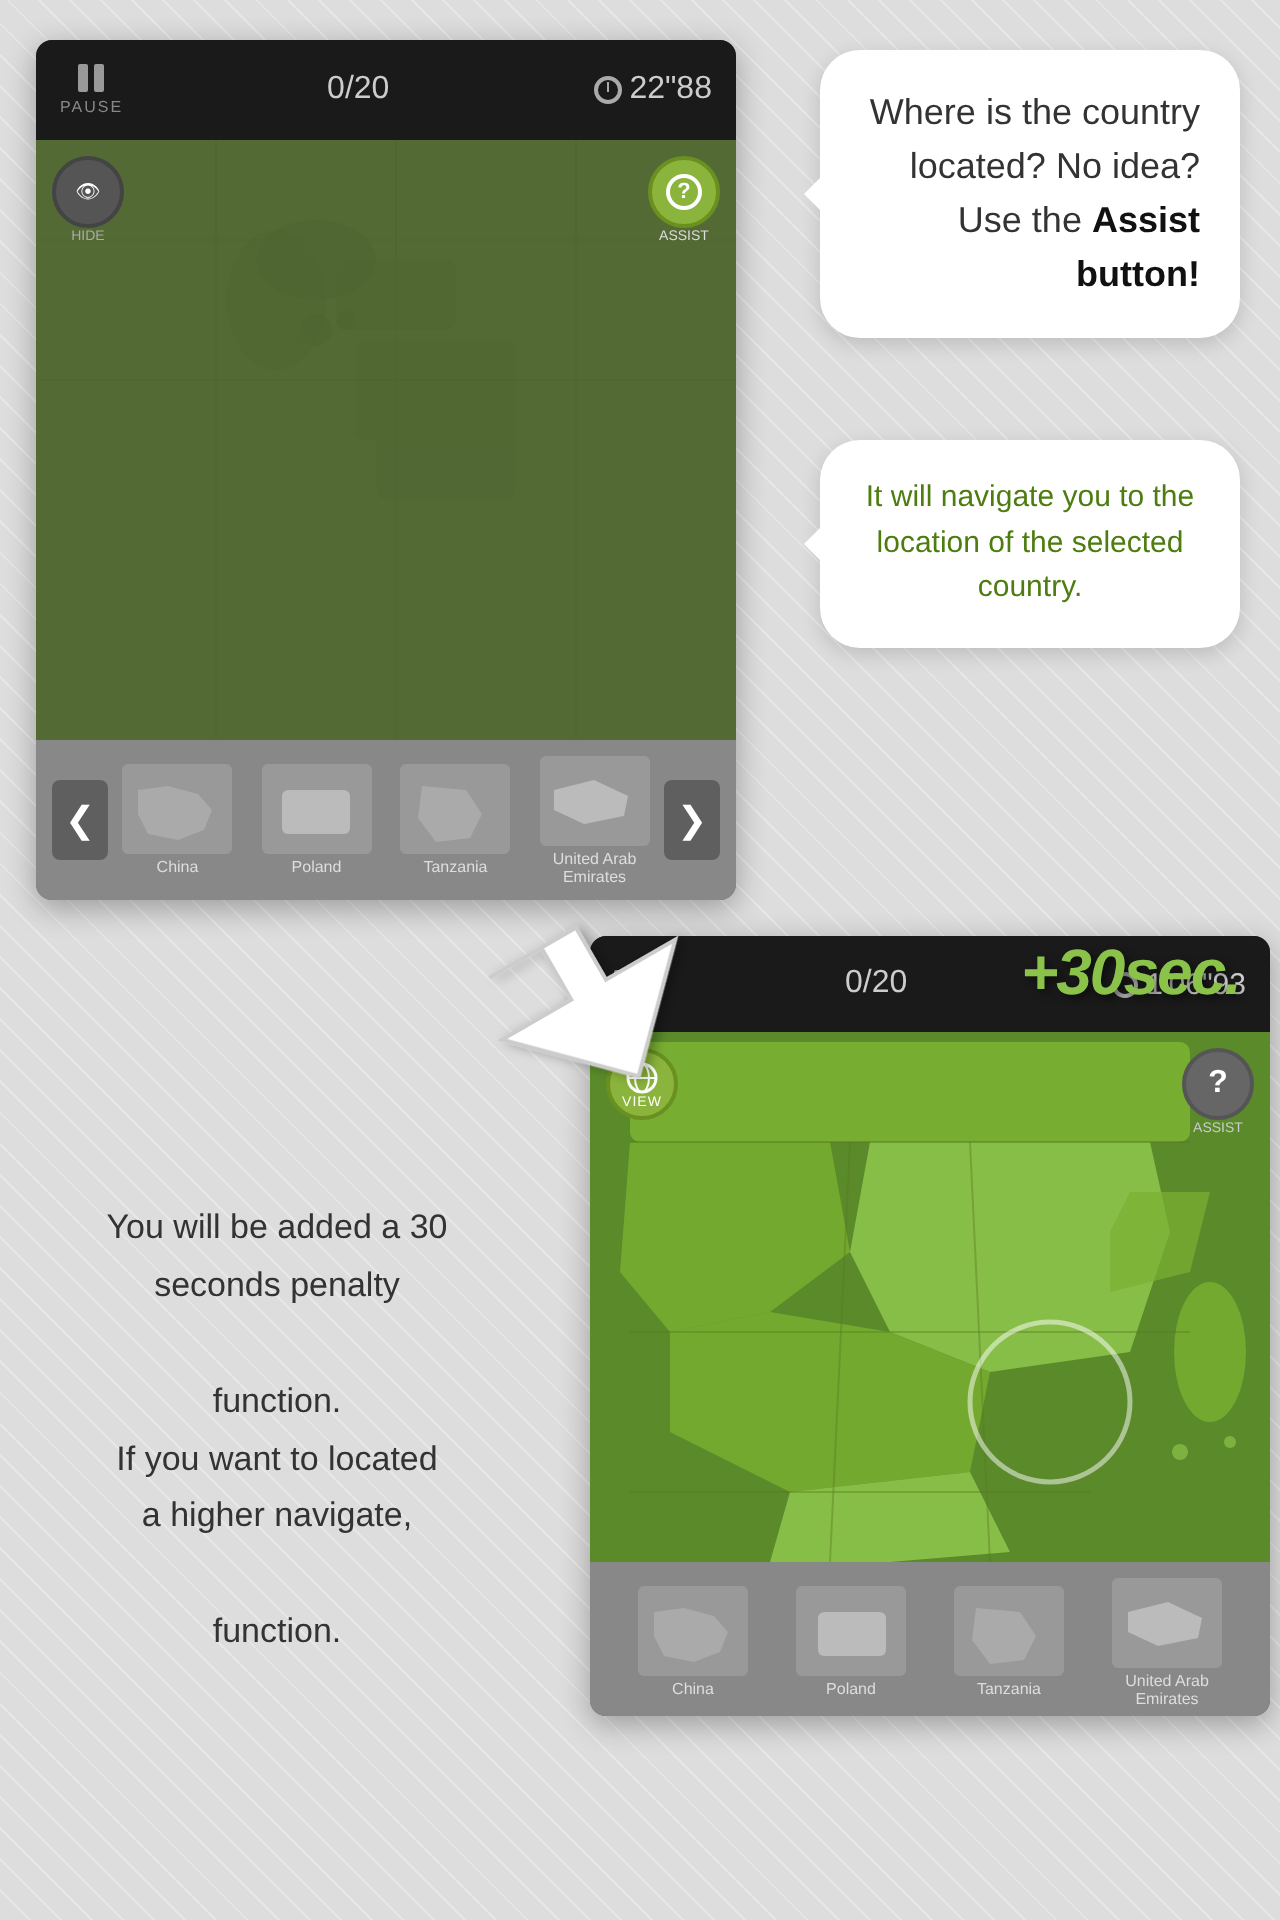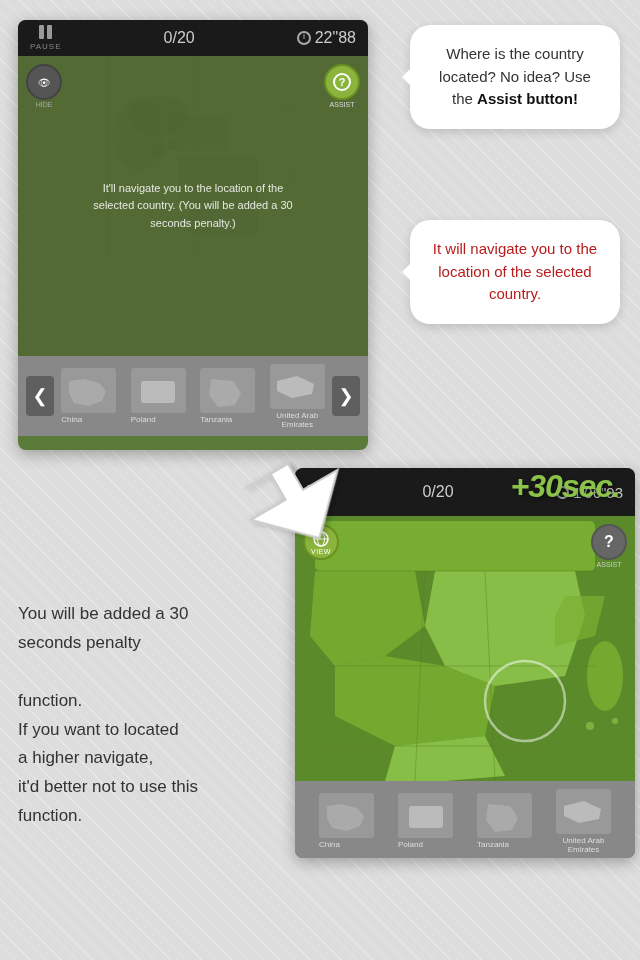--- a/index.html
+++ b/index.html
@@ -34,21 +34,21 @@
       width: 350px;
       height: 430px;
       border-radius: 8px;
       overflow: hidden;
       box-shadow: 0 4px 15px rgba(0,0,0,0.3);
       background: #5a7a3a;
     }
 
     .game-header {
       background: #1a1a1a;
-      height: 36px;
+      height: 50px;
       display: flex;
       align-items: center;
       justify-content: space-between;
       padding: 0 12px;
       position: relative;
     }
 
     .pause-btn {
       display: flex;
       flex-direction: column;
@@ -243,21 +243,21 @@
     .country-items {
       display: flex;
       flex: 1;
       justify-content: space-around;
       align-items: center;
     }
 
     .country-item {
       display: flex;
       flex-direction: column;
-      align-items: flex-start;
+      align-items: center;
       gap: 2px;
     }
 
     .country-shape {
       width: 55px;
       height: 45px;
       background: #999;
       border-radius: 3px;
       display: flex;
       align-items: center;
@@ -293,24 +293,24 @@
     .speech-bubble-1::before {
       content: '';
       position: absolute;
       left: -20px;
       top: 50%;
       transform: translateY(-50%);
       border: 12px solid transparent;
       border-right-color: white;
     }
     .speech-bubble-1-text {
-      font-size: 15px;
+      font-size: 18px;
       color: #333;
       line-height: 1.5;
-      text-align: center;
+      text-align: right;
     }
     .speech-bubble-1-text strong {
       font-weight: bold;
       color: #111;
     }
 
     
     .speech-bubble-2 {
       position: absolute;
       top: 220px;
@@ -326,21 +326,21 @@
       content: '';
       position: absolute;
       left: -20px;
       top: 50%;
       transform: translateY(-50%);
       border: 12px solid transparent;
       border-right-color: white;
     }
     .speech-bubble-2-text {
       font-size: 15px;
-      color: #b91c1c;
+      color: #4d7c0f;
       line-height: 1.5;
       text-align: center;
     }
 
     
     .bottom-screenshot {
       position: absolute;
       top: 468px;
       left: 295px;
       width: 340px;
@@ -430,23 +430,24 @@
       color: white;
       font-size: 16px;
       font-weight: bold;
       line-height: 1;
     }
 
     
     .text-section {
       position: absolute;
       top: 600px;
-      left: 18px;
+      left: 6px;
       width: 265px;
       z-index: 15;
+      text-align: center;
     }
 
     .instruction-text {
       font-size: 17px;
       color: #333;
       line-height: 1.7;
       font-weight: 300;
     }
 
     
@@ -501,21 +502,20 @@
       <circle cx="155" cy="90" r="5" fill="#4a6a2a" opacity="0.6"></circle>
 
       <line x1="0" y1="50" x2="350" y2="50" stroke="#3a5a20" strokewidth="1" opacity="0.3"></line>
       <line x1="0" y1="120" x2="350" y2="120" stroke="#3a5a20" strokewidth="1" opacity="0.3"></line>
       <line x1="90" y1="0" x2="90" y2="300" stroke="#3a5a20" strokewidth="1" opacity="0.3"></line>
       <line x1="180" y1="0" x2="180" y2="300" stroke="#3a5a20" strokewidth="1" opacity="0.3"></line>
       <line x1="270" y1="0" x2="270" y2="300" stroke="#3a5a20" strokewidth="1" opacity="0.3"></line>
     </svg>
 
     <div class="assist-overlay">
-      <div class="assist-description">It'll navigate you to the location of the selected country. (You will be added a 30 seconds penalty.)</div>
     </div>
 
     <div class="hide-btn-area">
       <div class="hide-btn">
         <span class="hide-btn-icon">👁</span>
       </div>
       <div style="text-align:center; font-size:7px; color:#aaa; margin-top:1px;">HIDE</div>
     </div>
 
     <div class="assist-btn-area">
@@ -698,16 +698,16 @@
 <div class="penalty-badge">+30sec.</div>
 
 <div class="text-section">
   <p class="instruction-text">
     <span>You will be added a 30</span><br>
     <span>seconds penalty</span><br>
     <br>
     <span>function.</span><br>
     <span> If you want to located</span><br>
     <span>a higher navigate,</span><br>
-    <span>it'd better not to use this</span><br>
+    <br>
     <span>function.</span>
   </p>
 </div>
 
 </body></html>

